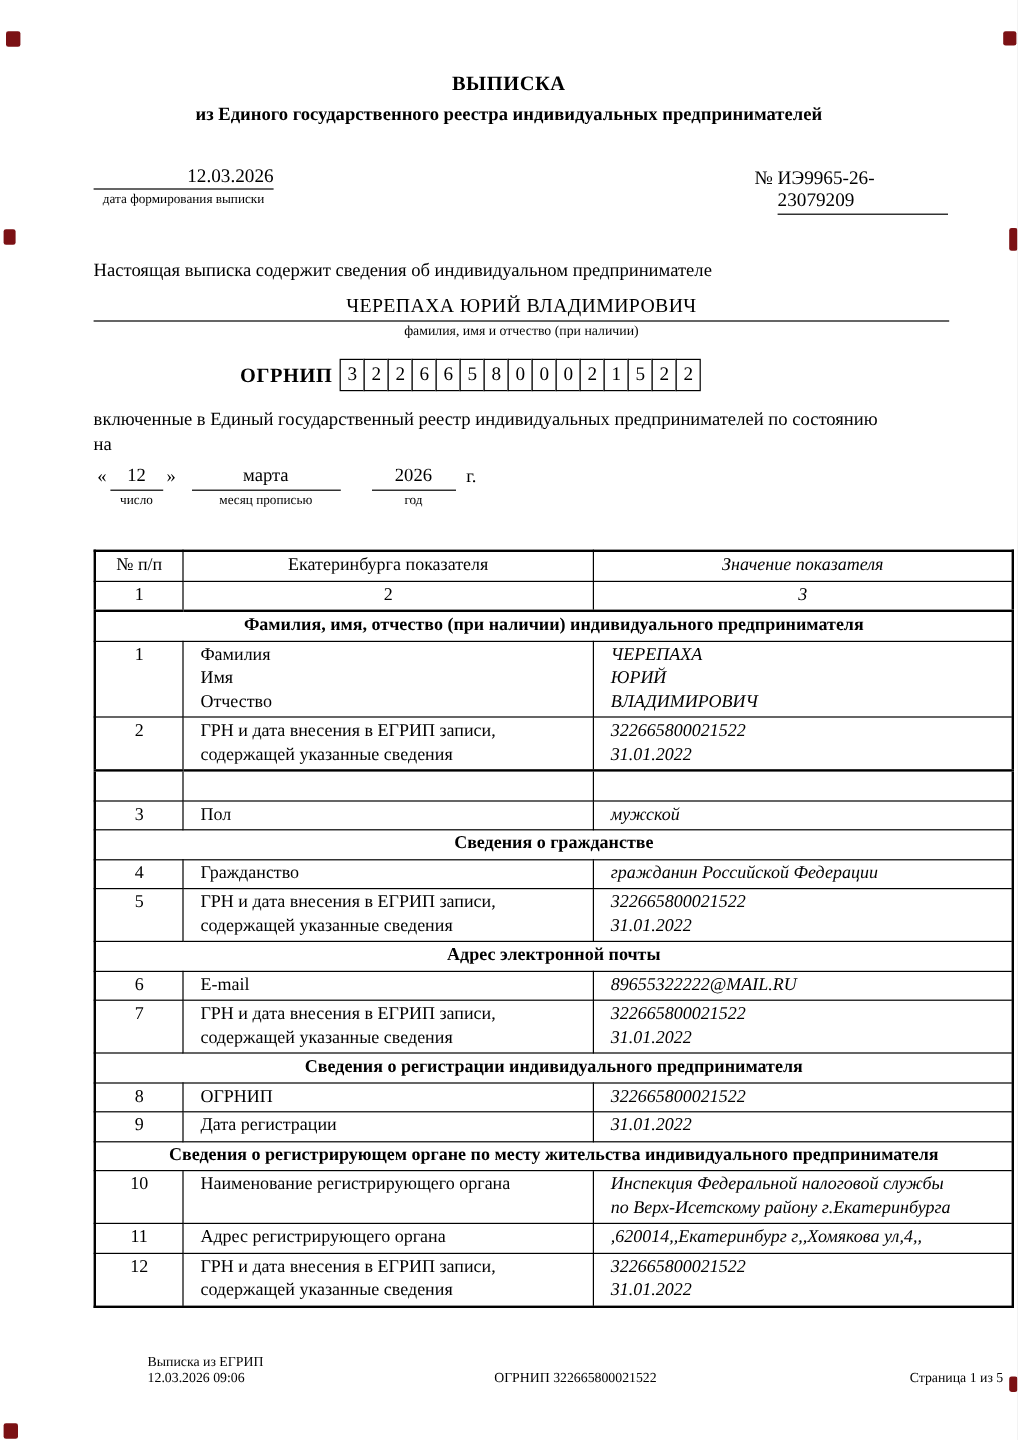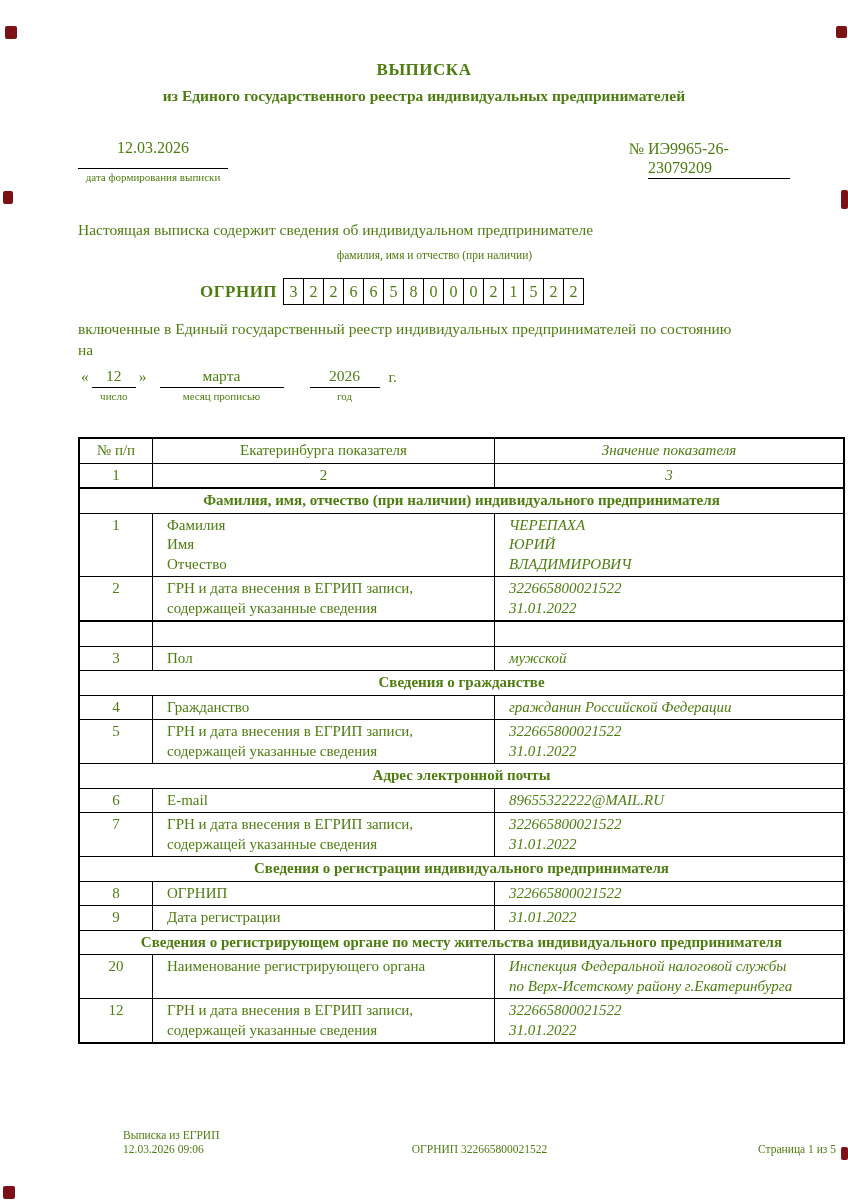--- a/index.html
+++ b/index.html
@@ -1,40 +1,40 @@
 <!DOCTYPE html>
 <html><head>
 <meta charset="utf-8">
 <style>
   html,body{margin:0;padding:0;background:#e9e9e9;}
   .page{
     position:relative;
     width:848px;height:1200px;
     background:#ffffff;
     font-family:"Liberation Serif", serif;
-    color:#4d7c0f;
+    color:#000000;
     overflow:hidden;
   }
   .content{ margin-left:78px; width:713px; }
 
   
   .mark{ position:absolute; background:#7b1114; border-radius:2px; }
   .mark.m1{ left:5px;  top:26px;   width:12px; height:13px; }
   .mark.m2{ left:836px;top:26px;   width:11px; height:12px; }
   .mark.m3{ left:3px;  top:191px;  width:10px; height:13px; }
   .mark.m4{ left:841px;top:190px;  width:7px;  height:19px; }
   .mark.m5{ left:841px;top:1147px; width:7px;  height:13px; }
   .mark.m6{ left:3px;  top:1186px; width:12px; height:13px; }
 
   .title{ padding-top:60px; text-align:center; font-size:17px; font-weight:bold; letter-spacing:.5px; }
   .subtitle{ margin-top:7px; text-align:center; font-size:15.5px; font-weight:bold; }
 
   .hdr-row{ margin-top:34px; display:flex; justify-content:space-between; align-items:flex-start; }
   .sig-block{ width:150px; text-align:center; }
-  .sig-value{ font-size:16px; padding-bottom:11px; border-bottom:1px solid #000; }
+  .sig-value{ font-size:16px; border-bottom:1px solid #000;text-align:right; }
   .sig-caption{ margin-top:2px; font-size:11px; }
   .num-wrap{ display:flex; align-items:flex-start; margin-right:1px; }
   .num-sign{ font-size:16px; margin-right:4px; padding-top:1px; }
   .num-block{ width:142px; text-align:left; }
   .num-lines{ font-size:16px; line-height:19px; padding-bottom:1px; border-bottom:1px solid #000; }
 
   .lead{ margin-top:38px; font-size:15.5px; }
   .name-block{ margin-top:10px; text-align:center; }
   .name-value{ font-size:16.5px; letter-spacing:.3px; padding-bottom:2px; border-bottom:1px solid #000; }
   .name-caption{ margin-top:2px; font-size:11.5px; }
@@ -114,20 +114,21 @@
             <div>ИЭ9965-26-</div>
             <div>23079209</div>
           </div>
         </div>
       </div>
     </div>
 
     <div class="lead">Настоящая выписка содержит сведения об индивидуальном предпринимателе</div>
 
     <div class="name-block">
+      <div class="name-value">ЧЕРЕПАХА ЮРИЙ ВЛАДИМИРОВИЧ</div>
       <div class="name-caption">фамилия, имя и отчество (при наличии)</div>
     </div>
 
     <div class="ogrnip-row">
       <span class="ogrnip-label">ОГРНИП</span>
       <span><span class="digit-box">3</span><span class="digit-box">2</span><span class="digit-box">2</span><span class="digit-box">6</span><span class="digit-box">6</span><span class="digit-box">5</span><span class="digit-box">8</span><span class="digit-box">0</span><span class="digit-box">0</span><span class="digit-box">0</span><span class="digit-box">2</span><span class="digit-box">1</span><span class="digit-box">5</span><span class="digit-box">2</span><span class="digit-box">2</span></span>
     </div>
 
     <div class="included">включенные в Единый государственный реестр индивидуальных предпринимателей по состоянию на</div>
 
@@ -266,27 +267,36 @@
               <div>Дата регистрации</div>
             </td>
             <td class="c-val">
               <div>31.01.2022</div>
             </td>
           </tr>
           <tr>
             <td colspan="3" class="section-cell">Сведения о регистрирующем органе по месту жительства индивидуального предпринимателя</td>
           </tr>
           <tr>
-            <td class="c-num">20</td>
+            <td class="c-num">10</td>
             <td class="c-name">
               <div>Наименование регистрирующего органа</div>
             </td>
             <td class="c-val">
               <div>Инспекция Федеральной налоговой службы</div>
               <div>по Верх-Исетскому району г.Екатеринбурга</div>
+            </td>
+          </tr>
+          <tr>
+            <td class="c-num">11</td>
+            <td class="c-name">
+              <div>Адрес регистрирующего органа</div>
+            </td>
+            <td class="c-val">
+              <div>,620014,,Екатеринбург г,,Хомякова ул,4,,</div>
             </td>
           </tr>
           <tr>
             <td class="c-num">12</td>
             <td class="c-name">
               <div>ГРН и дата внесения в ЕГРИП записи,</div>
               <div>содержащей указанные сведения</div>
             </td>
             <td class="c-val">
               <div>322665800021522</div>

